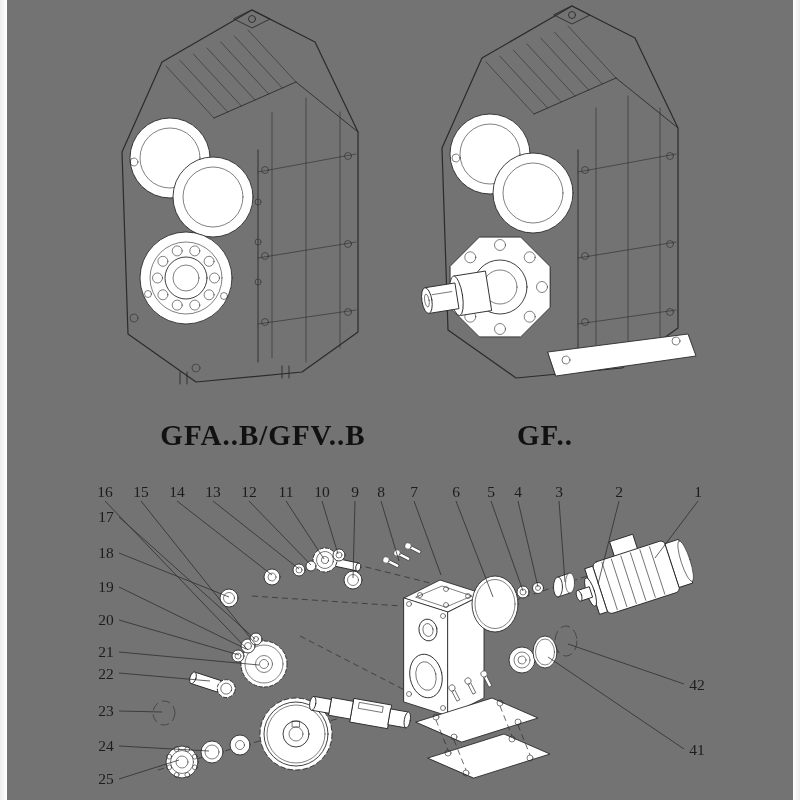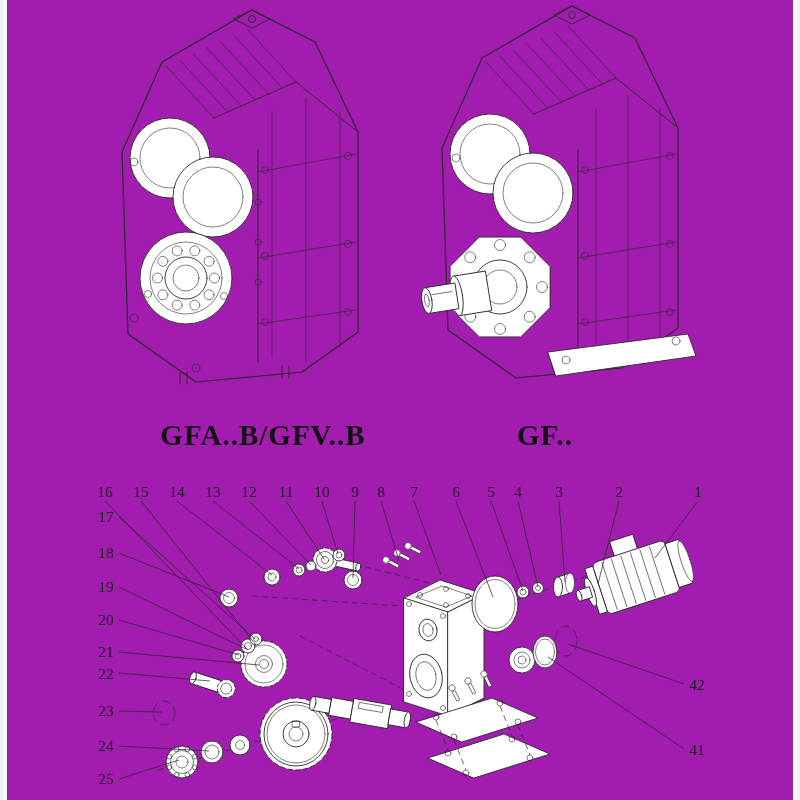--- a/index.html
+++ b/index.html
@@ -1,16 +1,16 @@
 <!DOCTYPE html>
 <html><head>
 <meta charset="utf-8">
 <style>
   html,body{margin:0;padding:0;background:#e8e8e8;}
-  .page{position:relative;width:800px;height:800px;background:#a21caf;overflow:hidden;
+  .page{position:relative;width:800px;height:800px;background:#737373;overflow:hidden;
         font-family:"Liberation Serif",serif;}
   .edge{position:absolute;top:0;bottom:0;width:7px;background:linear-gradient(to right,#ededed,#ffffff);}
   .edge.right{right:0;background:linear-gradient(to left,#ededed,#ffffff);}
   svg{display:block;position:absolute;left:0;top:0;}
   .s   {fill:none;stroke:#2b2b2b;stroke-width:1.2;stroke-linejoin:round;stroke-linecap:round;}
   .ln  {fill:none;stroke:#2b2b2b;stroke-width:0.9;stroke-linejoin:round;stroke-linecap:round;}
   .thin{fill:none;stroke:#2b2b2b;stroke-width:0.6;stroke-linejoin:round;stroke-linecap:round;}
   .wf  {fill:#ffffff;stroke:#2b2b2b;}
   .dash{fill:none;stroke:#2b2b2b;stroke-width:0.7;stroke-dasharray:6 4;}
   .teeth{stroke-dasharray:3.2 2.2;}

